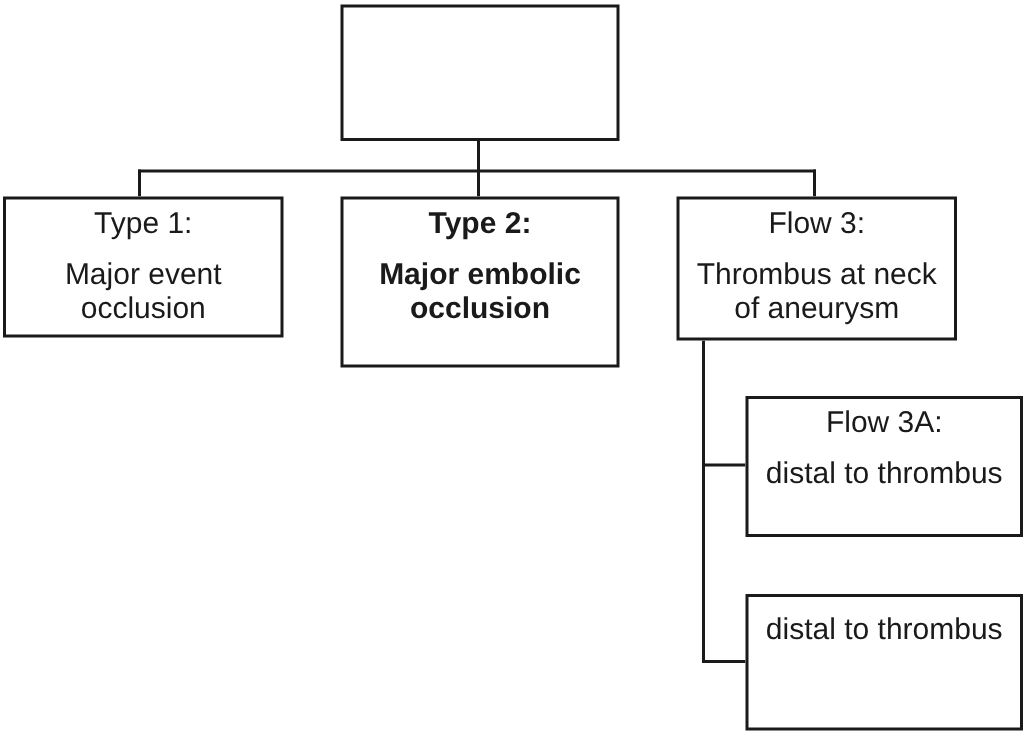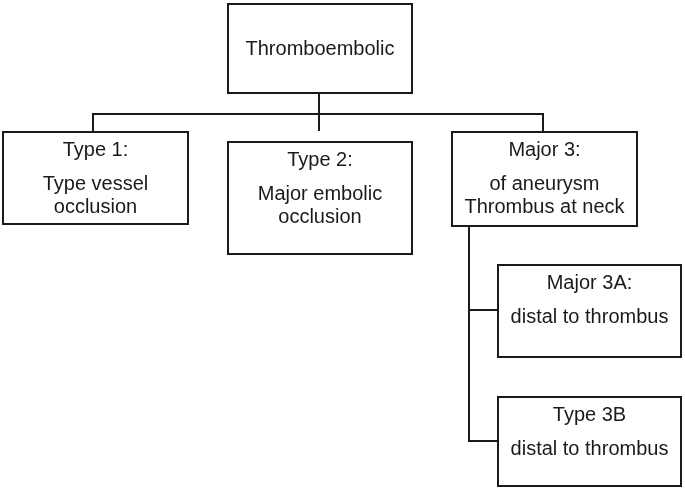--- a/index.html
+++ b/index.html
@@ -34,21 +34,21 @@
   
   .node .node-title { display: block; padding-top: 5px; }
   .node .node-body  { display: block; margin-top: 11px; }
   .connector {
     position: absolute;
     background: #1a1a1a;
   }
   
   #node-root { left: 227px; top: 3px;   width: 186px; height: 91px; }
   #node-t1   { left: 2px;   top: 131px; width: 187px; height: 94px; }
-  #node-t2   { left: 227px; top: 141px; width: 186px; height: 114px; }
+  #node-t2   { left: 227px; top: 131px; width: 186px; height: 114px; font-weight: bold; }
   #node-t3   { left: 451px; top: 131px; width: 187px; height: 96px; }
   #node-t3a  { left: 497px; top: 264px; width: 185px; height: 94px; }
   #node-t3b  { left: 497px; top: 396px; width: 185px; height: 91px; }
   
   #c-root-down { left: 318px; top: 93px;  width: 2px;   height: 21px; }
   #c-main-h    { left: 92px;  top: 113px; width: 452px; height: 2px; }
   #c-t1-down   { left: 92px;  top: 113px; width: 2px;   height: 18px; }
   #c-t2-down   { left: 318px; top: 113px; width: 2px;   height: 18px; }
   #c-t3-down   { left: 542px; top: 113px; width: 2px;   height: 18px; }
   #c-t3-stem   { left: 468px; top: 227px; width: 2px;   height: 215px; }
@@ -63,54 +63,52 @@
   <div class="connector" id="c-root-down"></div>
   <div class="connector" id="c-main-h"></div>
   <div class="connector" id="c-t1-down"></div>
   <div class="connector" id="c-t2-down"></div>
   <div class="connector" id="c-t3-down"></div>
   <div class="connector" id="c-t3-stem"></div>
   <div class="connector" id="c-t3a-h"></div>
   <div class="connector" id="c-t3b-h"></div>
 
   <div class="node root" id="node-root">
-    <span class="line">Thromboembolic</span>
   </div>
 
   <div class="node" id="node-t1">
     <span class="node-title">Type 1:</span>
     <span class="node-body">
-      <span class="line">Type vessel</span>
+      <span class="line">Major event</span>
       <span class="line">occlusion</span>
     </span>
   </div>
 
   <div class="node" id="node-t2">
     <span class="node-title">Type 2:</span>
     <span class="node-body">
       <span class="line">Major embolic</span>
       <span class="line">occlusion</span>
     </span>
   </div>
 
   <div class="node" id="node-t3">
-    <span class="node-title">Major 3:</span>
+    <span class="node-title">Flow 3:</span>
     <span class="node-body">
+      <span class="line">Thrombus at neck</span>
       <span class="line">of aneurysm</span>
-      <span class="line">Thrombus at neck</span>
     </span>
   </div>
 
   <div class="node" id="node-t3a">
-    <span class="node-title">Major 3A:</span>
+    <span class="node-title">Flow 3A:</span>
     <span class="node-body">
       <span class="line">distal to thrombus</span>
     </span>
   </div>
 
   <div class="node" id="node-t3b">
-    <span class="node-title">Type 3B</span>
     <span class="node-body">
       <span class="line">distal to thrombus</span>
     </span>
   </div>
 
 </div>
 
 </body></html>

